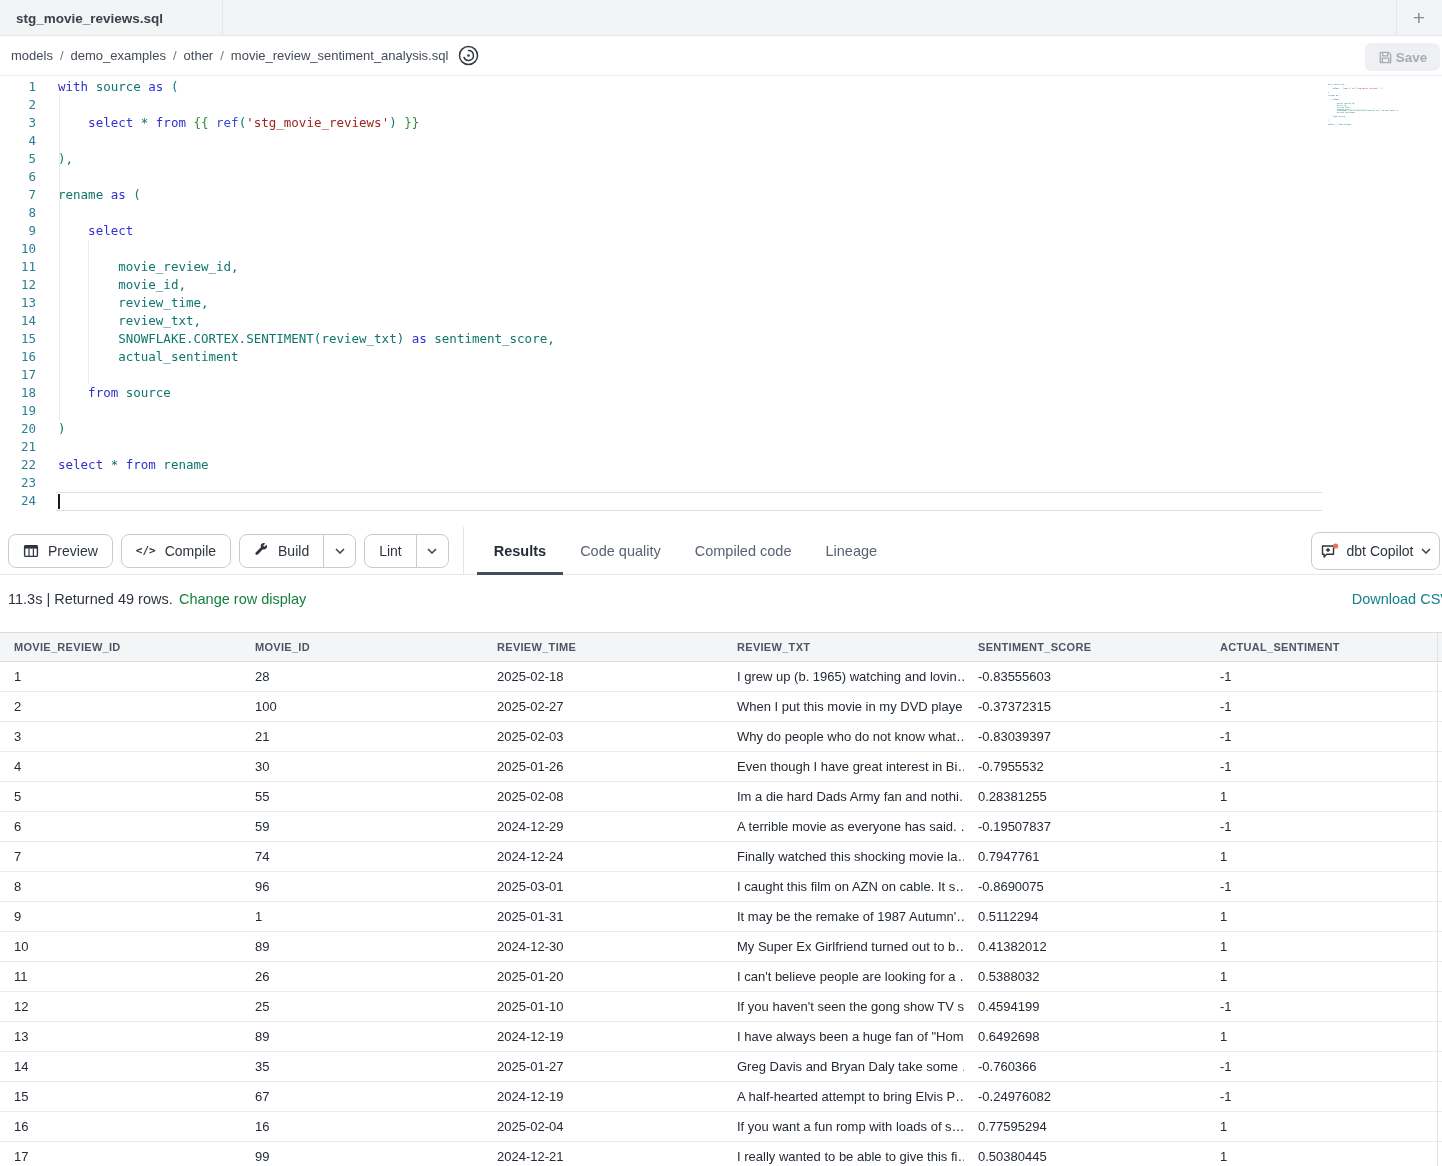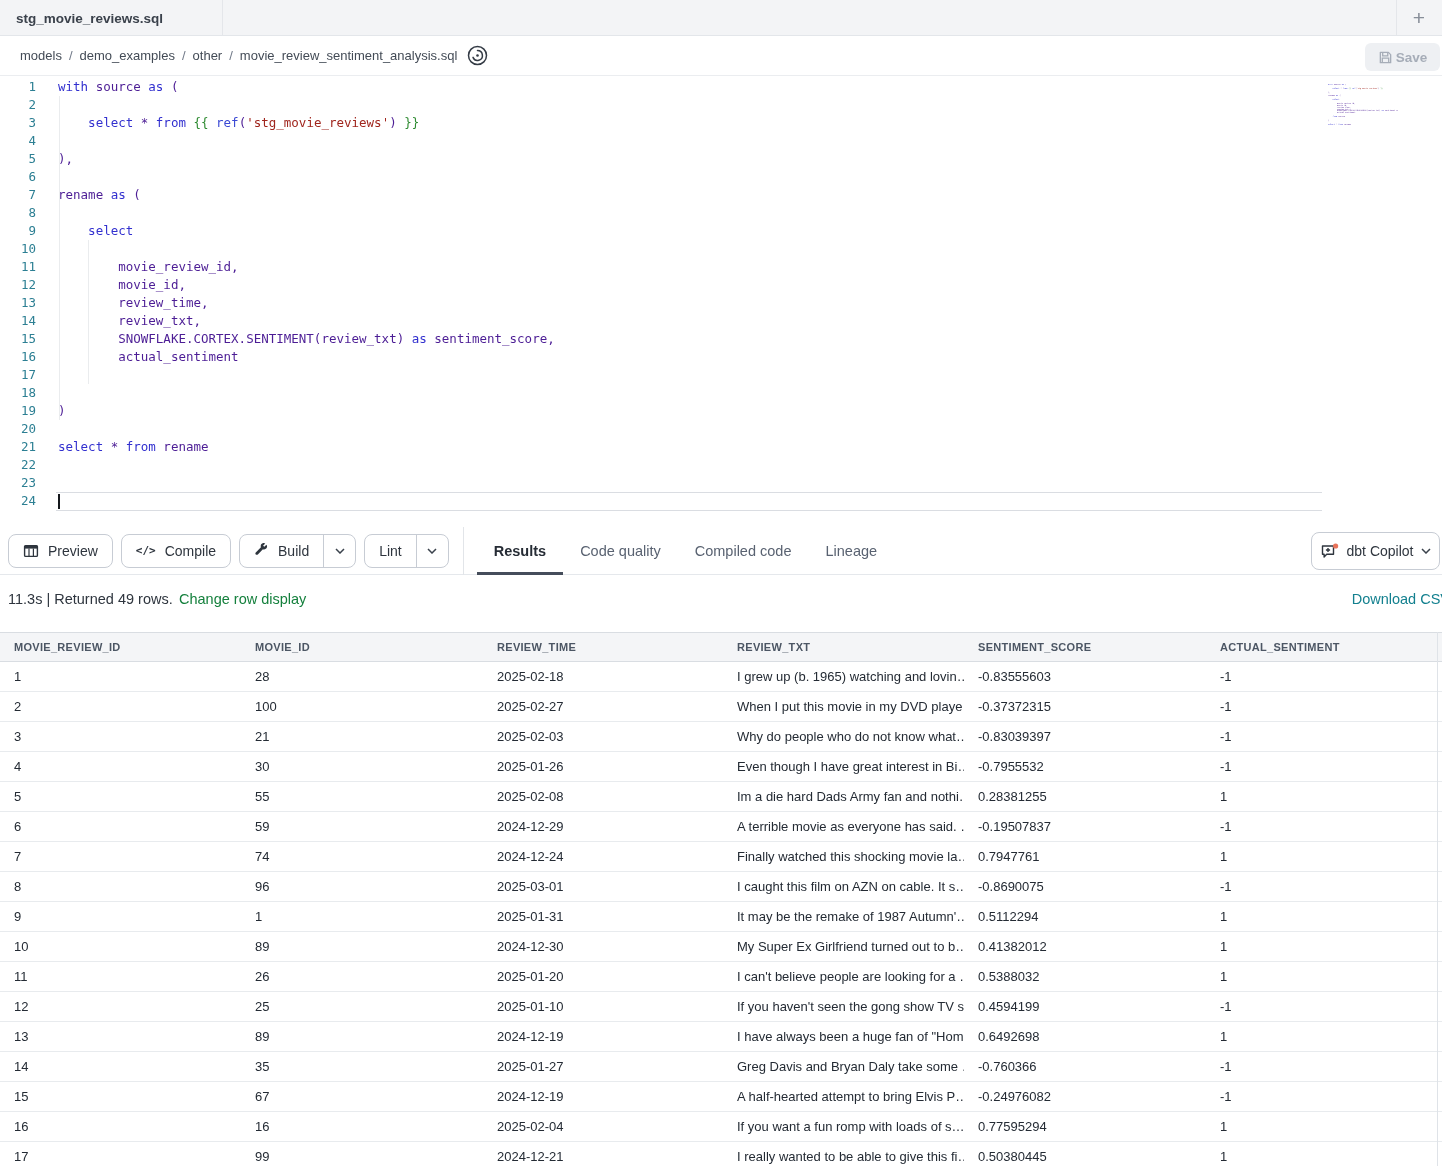--- a/index.html
+++ b/index.html
@@ -14,37 +14,37 @@
           font-size:13.5px; font-weight:700; color:#3a414b; cursor:default; }
   .ftab.inactive { left:0; width:223px; border-right:1px solid #e4e6ea; }
   .ftab.active { left:223px; width:225px; background:#fff; z-index:2; color:#10818f; border-right:1px solid #e4e6ea; }
   .ftab .close { margin-left:auto; font-size:16px; font-weight:400; color:#545b66; line-height:1; padding:0 1px; }
   .tab-end-sep { position:absolute; left:1396px; top:0; bottom:1px; width:1px; background:#e4e6ea; }
   .newtab { position:absolute; right:6px; top:0; width:34px; height:36px; display:flex; align-items:center;
             justify-content:center; font-size:21px; font-weight:400; color:#878e99; z-index:2; }
 
   
   .crumbrow { position:absolute; top:36px; left:0; right:0; height:40px; background:#fff;
-              border-bottom:1px solid #ebedf0; display:flex; align-items:center; padding-left:20px; }
+              border-bottom:1px solid #ebedf0; display:flex; align-items:center; padding-left:11px; }
   .breadcrumb { display:flex; align-items:center; font-size:13px; color:#434b56; }
   .bc-sep { margin:0 7px; color:#707988; }
   .bc-part { white-space:nowrap; }
   .copilot-badge { margin-left:10px; display:flex; align-items:center; }
   .savebtn { position:absolute; right:2px; top:7px; width:75px; height:28px; background:#eef0f3; border:none;
              border-radius:6px; display:flex; align-items:center; justify-content:center; gap:3px;
              font-family:"Liberation Sans",sans-serif; font-size:13.5px; font-weight:600; color:#a6adb8; }
 
   
   .editor { position:absolute; top:76px; left:0; right:0; height:451px; background:#fff;
             font-family:"DejaVu Sans Mono", monospace; font-size:12.5px; }
   .gutter { position:absolute; top:2px; left:0; width:36px; text-align:right; color:#2c7f93; }
   .ln { height:18px; line-height:18px; }
   .codearea { position:absolute; top:2px; left:58px; right:120px; }
   .cl { height:18px; line-height:18px; white-space:pre; color:#23282e; }
-  .tk-k { color:#3230cf; } .tk-d { color:#4c1d95; } .tk-s { color:#a0261e; }
+  .tk-k { color:#3230cf; } .tk-d { color:#0f766e; } .tk-s { color:#a0261e; }
   .tk-j { color:#2e8b31; } .tk-f { color:#3b49d4; }
   .indent-guide { position:absolute; width:1px; background:#eaecee; }
   .g1 { left:59px; top:20px;  height:324px; }
   .g2 { left:88px; top:164px; height:144px; }
   .cur-line { position:absolute; left:56px; top:416px; width:1266px; height:19px;
               border-top:1px solid #dadde2; border-bottom:1px solid #dadde2; }
   .cursor { position:absolute; left:58px; top:418px; width:2px; height:15px; background:#15181c; }
   .minimap { position:absolute; top:8px; right:44px; width:70px; max-height:60px; overflow:hidden; }
   .minimap .cl { height:1.9px; line-height:1.9px; font-size:1.9px; }
 
@@ -166,20 +166,21 @@
         <div class="cl"></div>
         <div class="cl"><span class="tk-d">    </span><span class="tk-k">select</span></div>
         <div class="cl"></div>
         <div class="cl"><span class="tk-d">        movie_review_id,</span></div>
         <div class="cl"><span class="tk-d">        movie_id,</span></div>
         <div class="cl"><span class="tk-d">        review_time,</span></div>
         <div class="cl"><span class="tk-d">        review_txt,</span></div>
         <div class="cl"><span class="tk-d">        SNOWFLAKE.CORTEX.SENTIMENT(review_txt) </span><span class="tk-k">as</span><span class="tk-d"> sentiment_score,</span></div>
         <div class="cl"><span class="tk-d">        actual_sentiment</span></div>
         <div class="cl"></div>
+        <div class="cl"><span class="tk-d">    </span><span class="tk-k">from</span><span class="tk-d"> source</span></div>
         <div class="cl"></div>
         <div class="cl"><span class="tk-d">)</span></div>
         <div class="cl"></div>
         <div class="cl"><span class="tk-k">select</span><span class="tk-d"> * </span><span class="tk-k">from</span><span class="tk-d"> rename</span></div>
         <div class="cl"></div>
         <div class="cl"></div>
       </div>
     <div class="cur-line"></div>
     <div class="cursor"></div>
     <div class="minimap" id="minimap-code">

